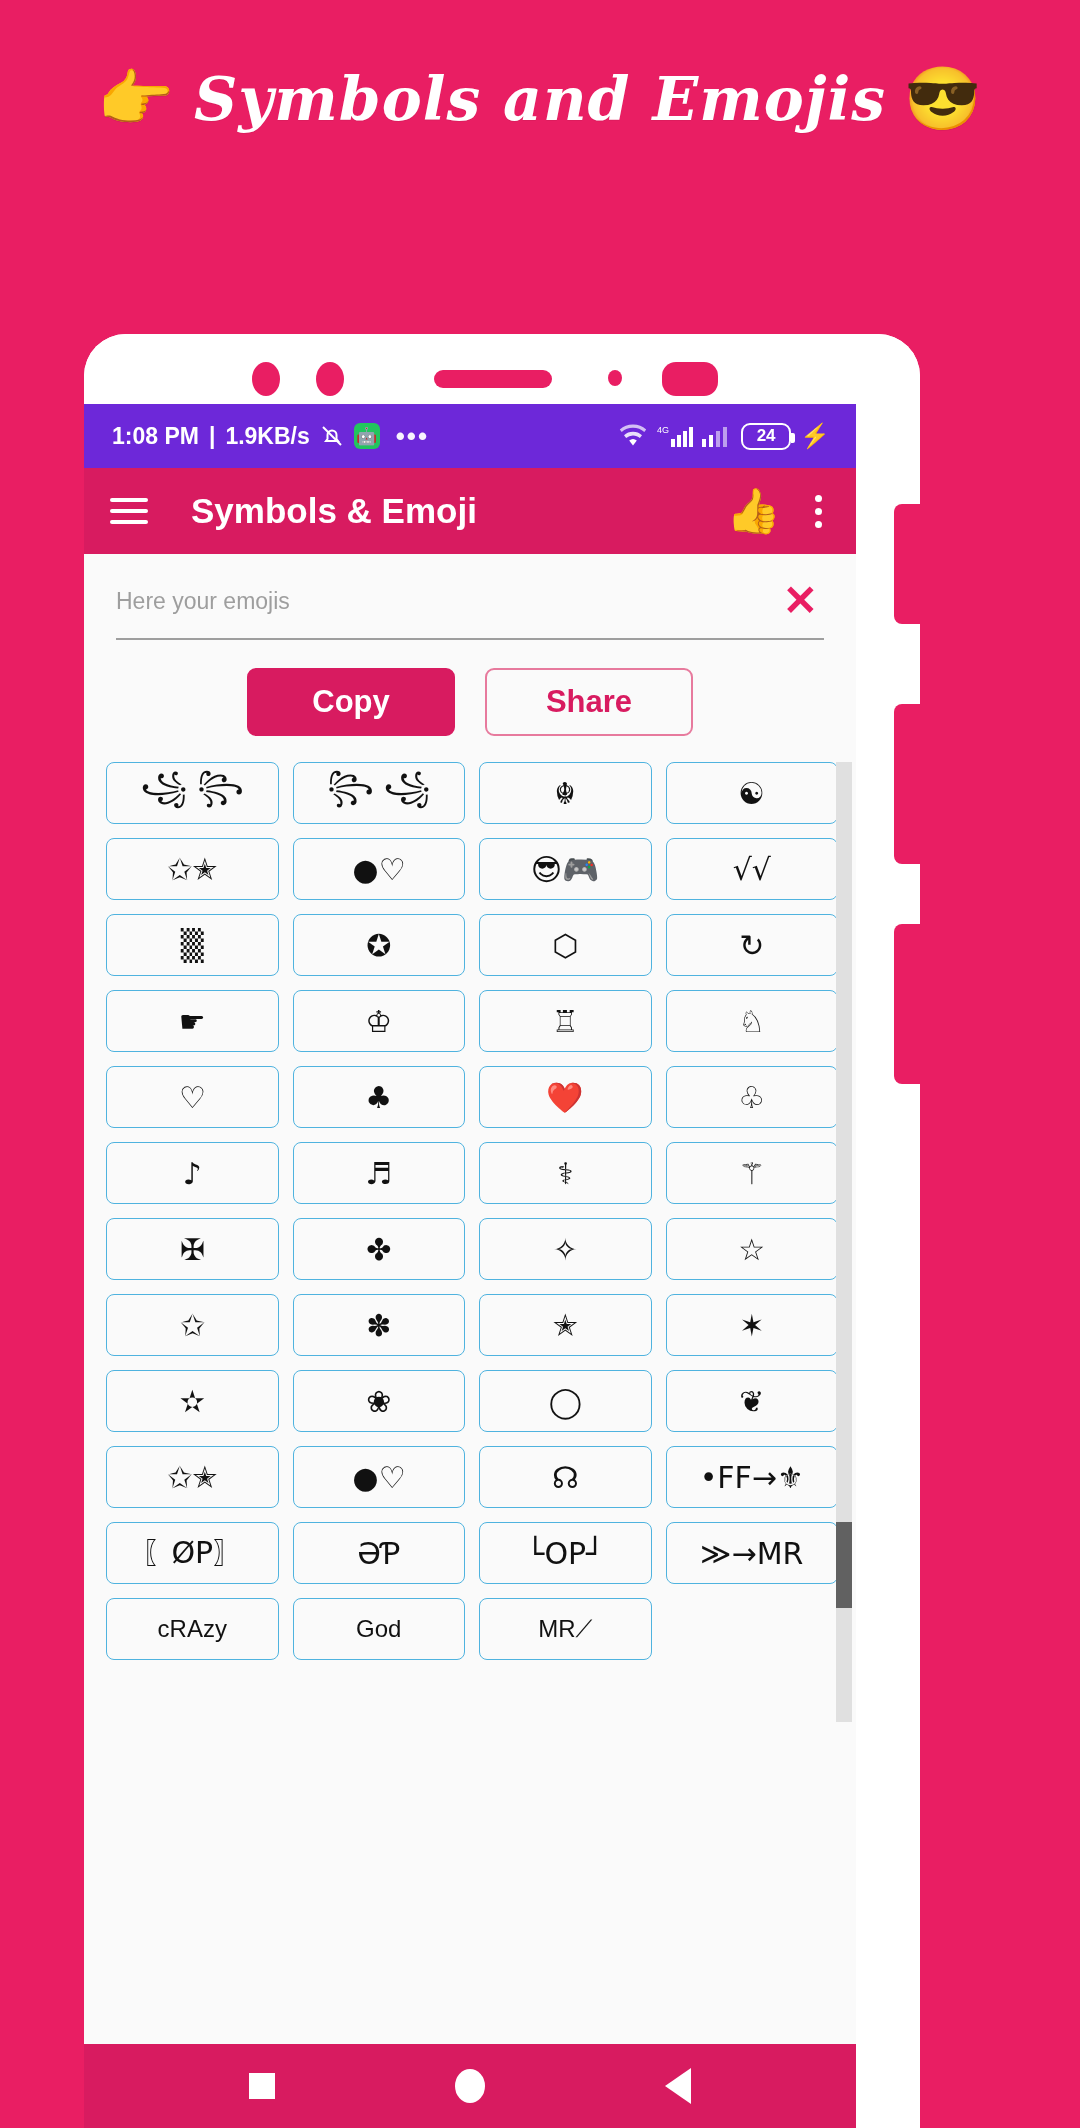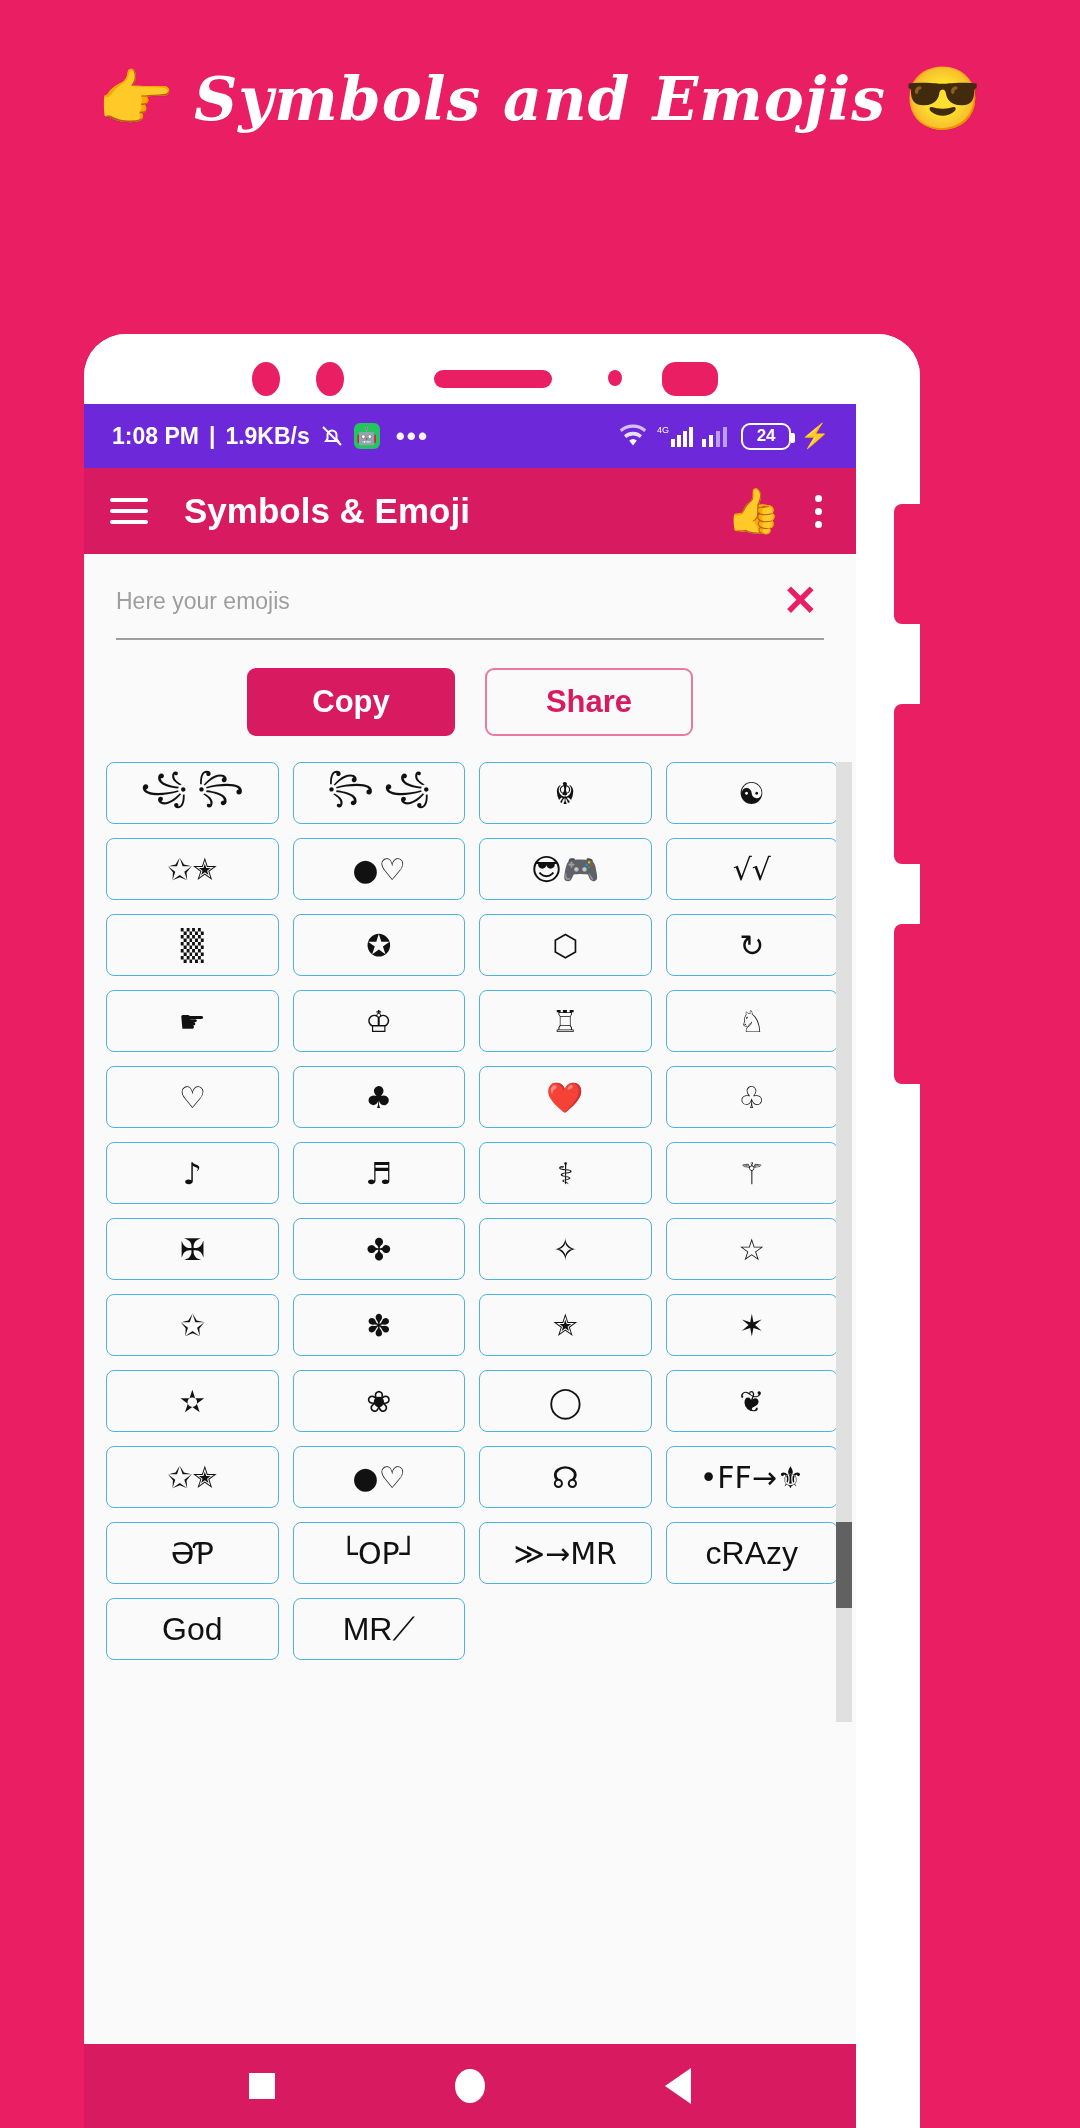--- a/index.html
+++ b/index.html
@@ -88,21 +88,21 @@
   .bolt { font-size:24px; font-weight:bold; }
 
   
   .appbar {
     height:86px; background:#D81B60;
     display:flex; align-items:center; padding:0 24px 0 26px; gap:24px;
     color:#fff;
   }
   .hamburger { width:38px; display:flex; flex-direction:column; gap:7px; cursor:pointer; }
   .hamburger i { display:block; height:4px; background:#fff; border-radius:2px; }
-  .appbar-title { font-size:35px; font-weight:bold; flex:1; margin-left:12px; }
+  .appbar-title { font-size:35px; font-weight:bold; flex:1; margin-left:19px; }
   .thumb { font-size:44px; line-height:1; }
   .kebab { display:flex; flex-direction:column; gap:6px; padding:4px 10px; }
   .kebab i { width:7px; height:7px; border-radius:50%; background:#fff; display:block; }
 
   
   .searchwrap { background:#fafafa; padding:26px 32px 0 32px; }
   .searchrow {
     display:flex; align-items:center; border-bottom:2.5px solid #9e9e9e;
     padding-bottom:16px;
   }
@@ -128,21 +128,21 @@
 
   
   .gridwrap { position:relative; background:#fafafa; padding:0 18px 0 22px; height:960px; overflow:hidden; }
   .grid { display:grid; grid-template-columns:repeat(4, 1fr); gap:14px 14px; }
   .cell {
     height:62px; border:1.6px solid #4FB3DF; border-radius:8px;
     background:#fafafa; display:flex; align-items:center; justify-content:center;
     font-size:30px; color:#111; cursor:pointer; overflow:hidden;
     font-family:"DejaVu Sans", sans-serif;
   }
-  .cell.txt { font-family:"Liberation Sans", sans-serif; font-size:32px; }
+  .cell.txt { font-family:"Liberation Sans", sans-serif; font-size:24px; }
 
   
   .scrolltrack {
     position:absolute; right:4px; top:0; width:16px; height:960px; background:#e0e0e0;
   }
   .scrollthumb {
     position:absolute; right:4px; top:760px; width:16px; height:86px; background:#616161;
   }
 
   
@@ -291,20 +291,21 @@
           <div class="cell">✭</div>
           <div class="cell">✶</div>
           <div class="cell">✫</div>
           <div class="cell">❀</div>
           <div class="cell">◯</div>
           <div class="cell">❦</div>
           <div class="cell">✩✭</div>
           <div class="cell">●♡</div>
           <div class="cell">☊</div>
           <div class="cell">•FF→⚜</div>
+          <div class="cell">〖ØP〗</div>
           <div class="cell">ƏƤ</div>
           <div class="cell">└OP┘</div>
           <div class="cell">≫→MR</div>
           <div class="cell txt">cRAzy</div>
           <div class="cell txt">God</div>
           <div class="cell txt">MR⟋</div>
         </div>
       <div class="scrolltrack"></div>
       <div class="scrollthumb"></div>
     </div>

